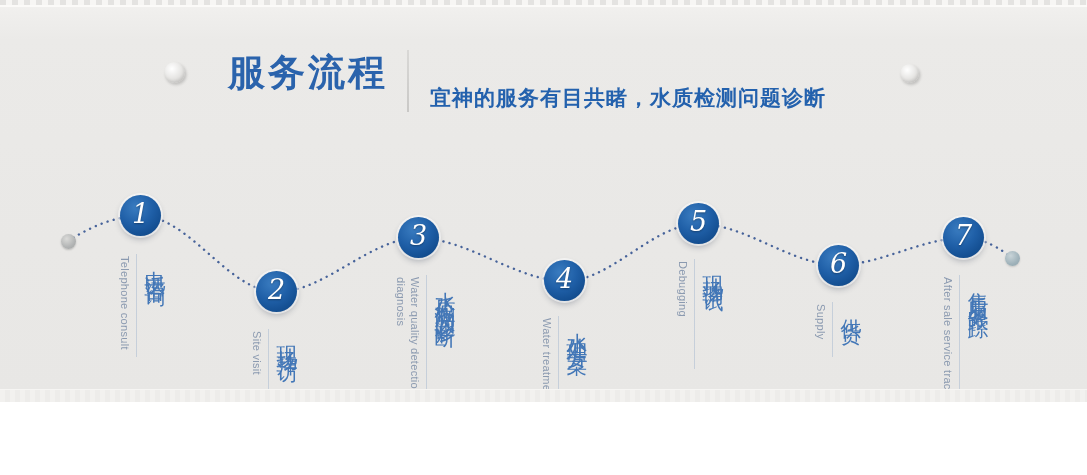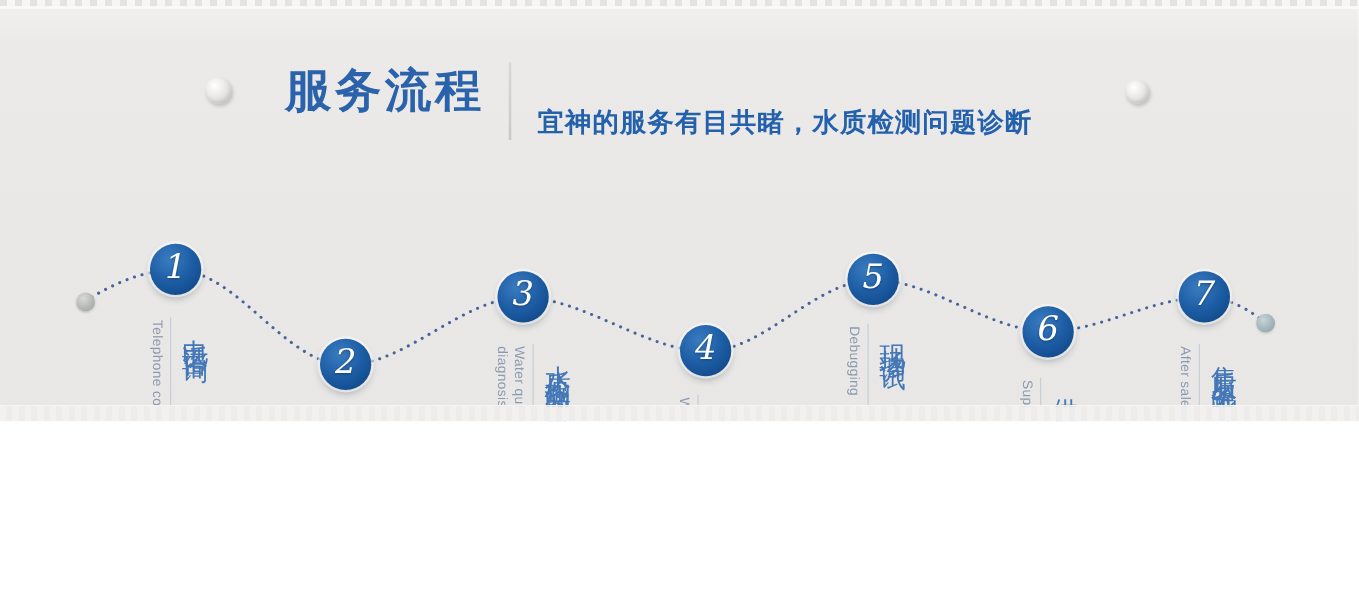--- a/index.html
+++ b/index.html
@@ -1,17 +1,17 @@
 <!DOCTYPE html>
 <html><head>
 <meta charset="utf-8">
 <style>
   html,body{margin:0;padding:0;background:#ffffff;}
   .stage{
-    position:relative;width:1087px;height:337px;overflow:hidden;
+    position:relative;width:1087px;height:402px;overflow:hidden;
     font-family:"Liberation Sans",sans-serif;
     background:linear-gradient(180deg,#f2f1ef 0%,#ebeae8 10%,#e9e8e6 60%,#e8e7e5 100%);
   }
   
   .top-strip{position:absolute;top:0;left:0;right:0;height:5px;
     background:repeating-linear-gradient(90deg,#e4e3e1 0 6px,#f7f6f4 6px 12px);
     border-bottom:2px solid #fbfaf8;}
   .bottom-strip{position:absolute;bottom:0;left:0;right:0;height:12px;
     background:repeating-linear-gradient(90deg,#f2f1ef 0 5px,#edecea 5px 10px);
     border-top:1px solid #f6f5f3;}

